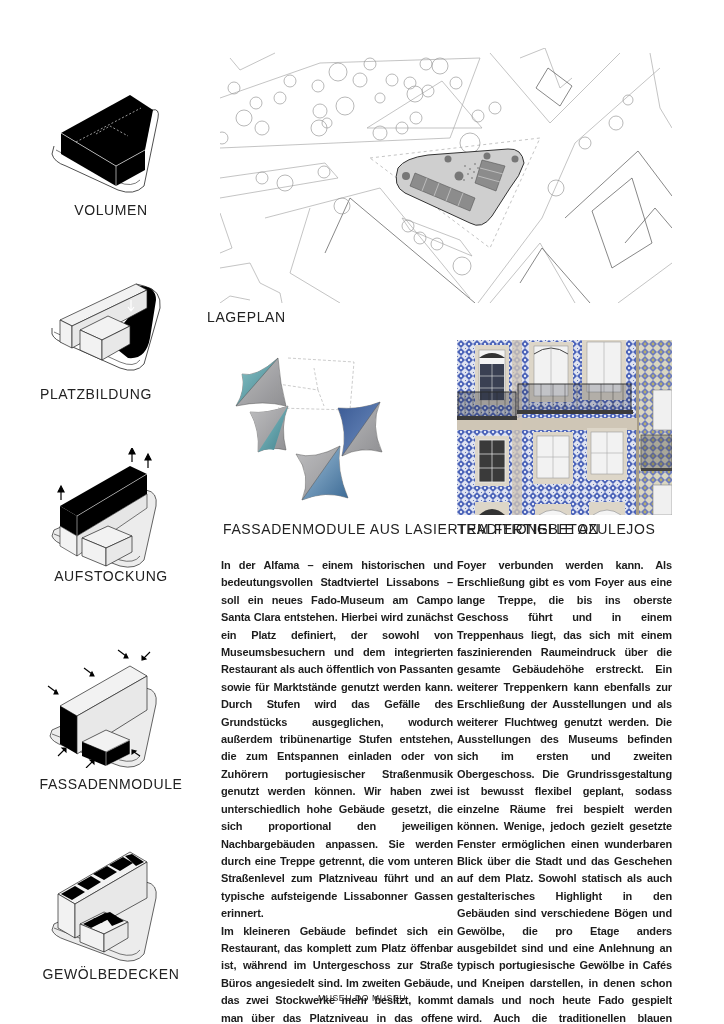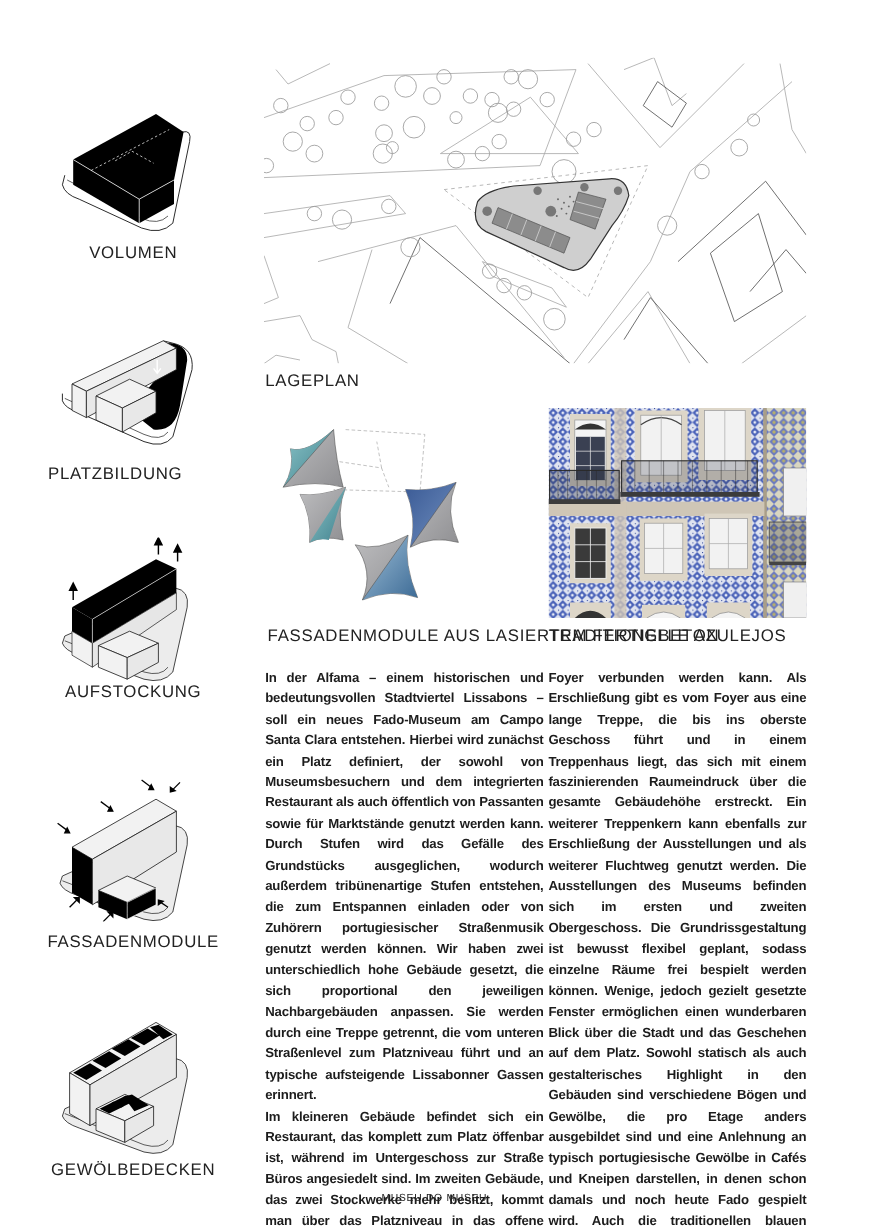--- a/index.html
+++ b/index.html
@@ -276,21 +276,21 @@
         <circle cx="250" cy="121" r="0.8"></circle>
         <circle cx="255" cy="116" r="0.8"></circle>
       <circle cx="248" cy="126" r="0.8"></circle>
         <circle cx="254" cy="124" r="0.8"></circle>
         <circle cx="244" cy="132" r="0.8"></circle>
       <circle cx="252" cy="130" r="0.8"></circle>
         <circle cx="258" cy="120" r="0.8"></circle>
     </g>
   </svg>
 </div>
-<div class="caption" style="left:221px;top:309px">LAGEPLAN</div>
+<div class="caption" style="left:207px;top:309px">LAGEPLAN</div>
 
 <svg class="modules" viewBox="0 0 200 160">
   <defs>
     <linearGradient id="gConcrete" x1="0" y1="0" x2="1" y2="1">
       <stop offset="0" stop-color="#bdbdbf"></stop>
         <stop offset="1" stop-color="#8f8f92"></stop>
     </linearGradient>
     <linearGradient id="gTeal" x1="0" y1="0" x2="1" y2="1">
       <stop offset="0" stop-color="#8cc6c9"></stop>
         <stop offset="1" stop-color="#3f7f8c"></stop>

